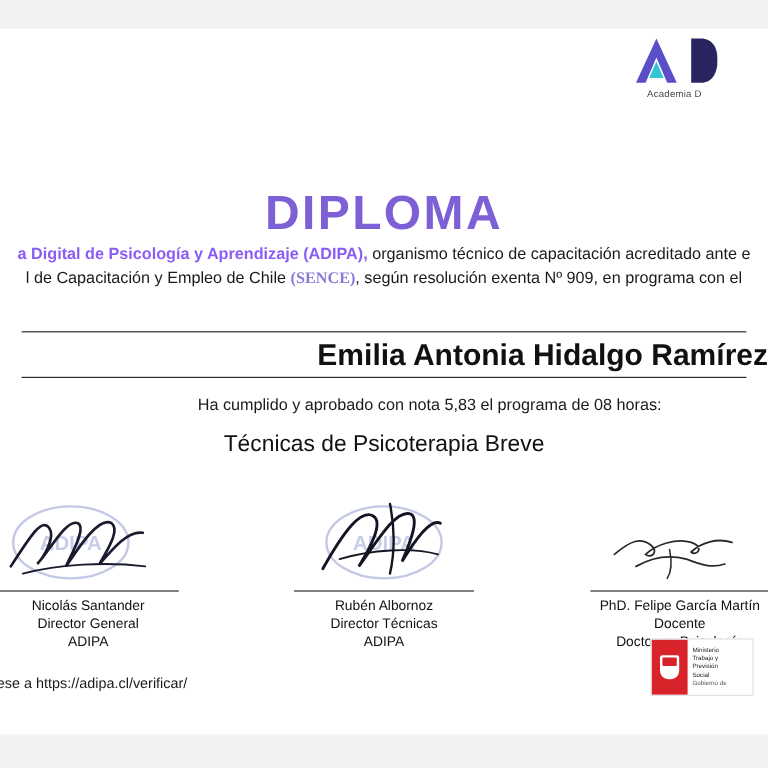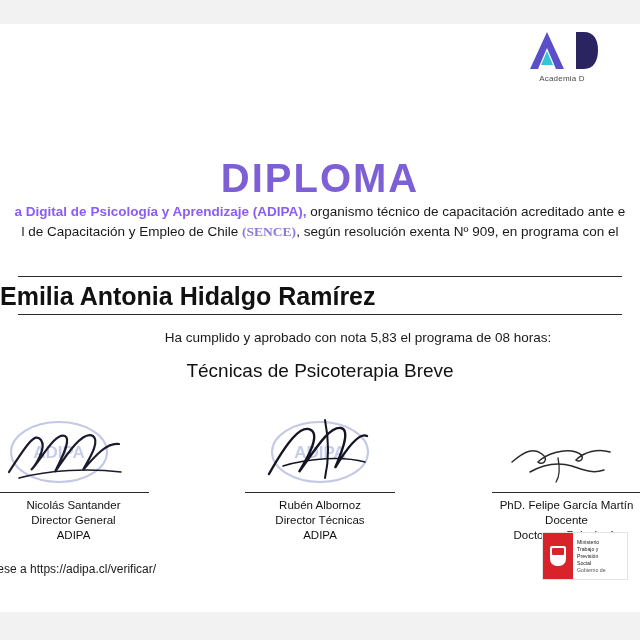--- a/index.html
+++ b/index.html
@@ -107,21 +107,21 @@
     left: 18px;
     width: 604px;
     height: 1px;
     background: #2b2b2b;
   }
   .student-name {
     position: absolute;
     top: 258px;
     left: 0;
     width: 640px;
-    text-align: left;
+    text-align: right;
     font-size: 25px;
     font-weight: bold;
     color: #111111;
   }
   .name-rule-bottom {
     position: absolute;
     top: 290px;
     left: 18px;
     width: 604px;
     height: 1px;

